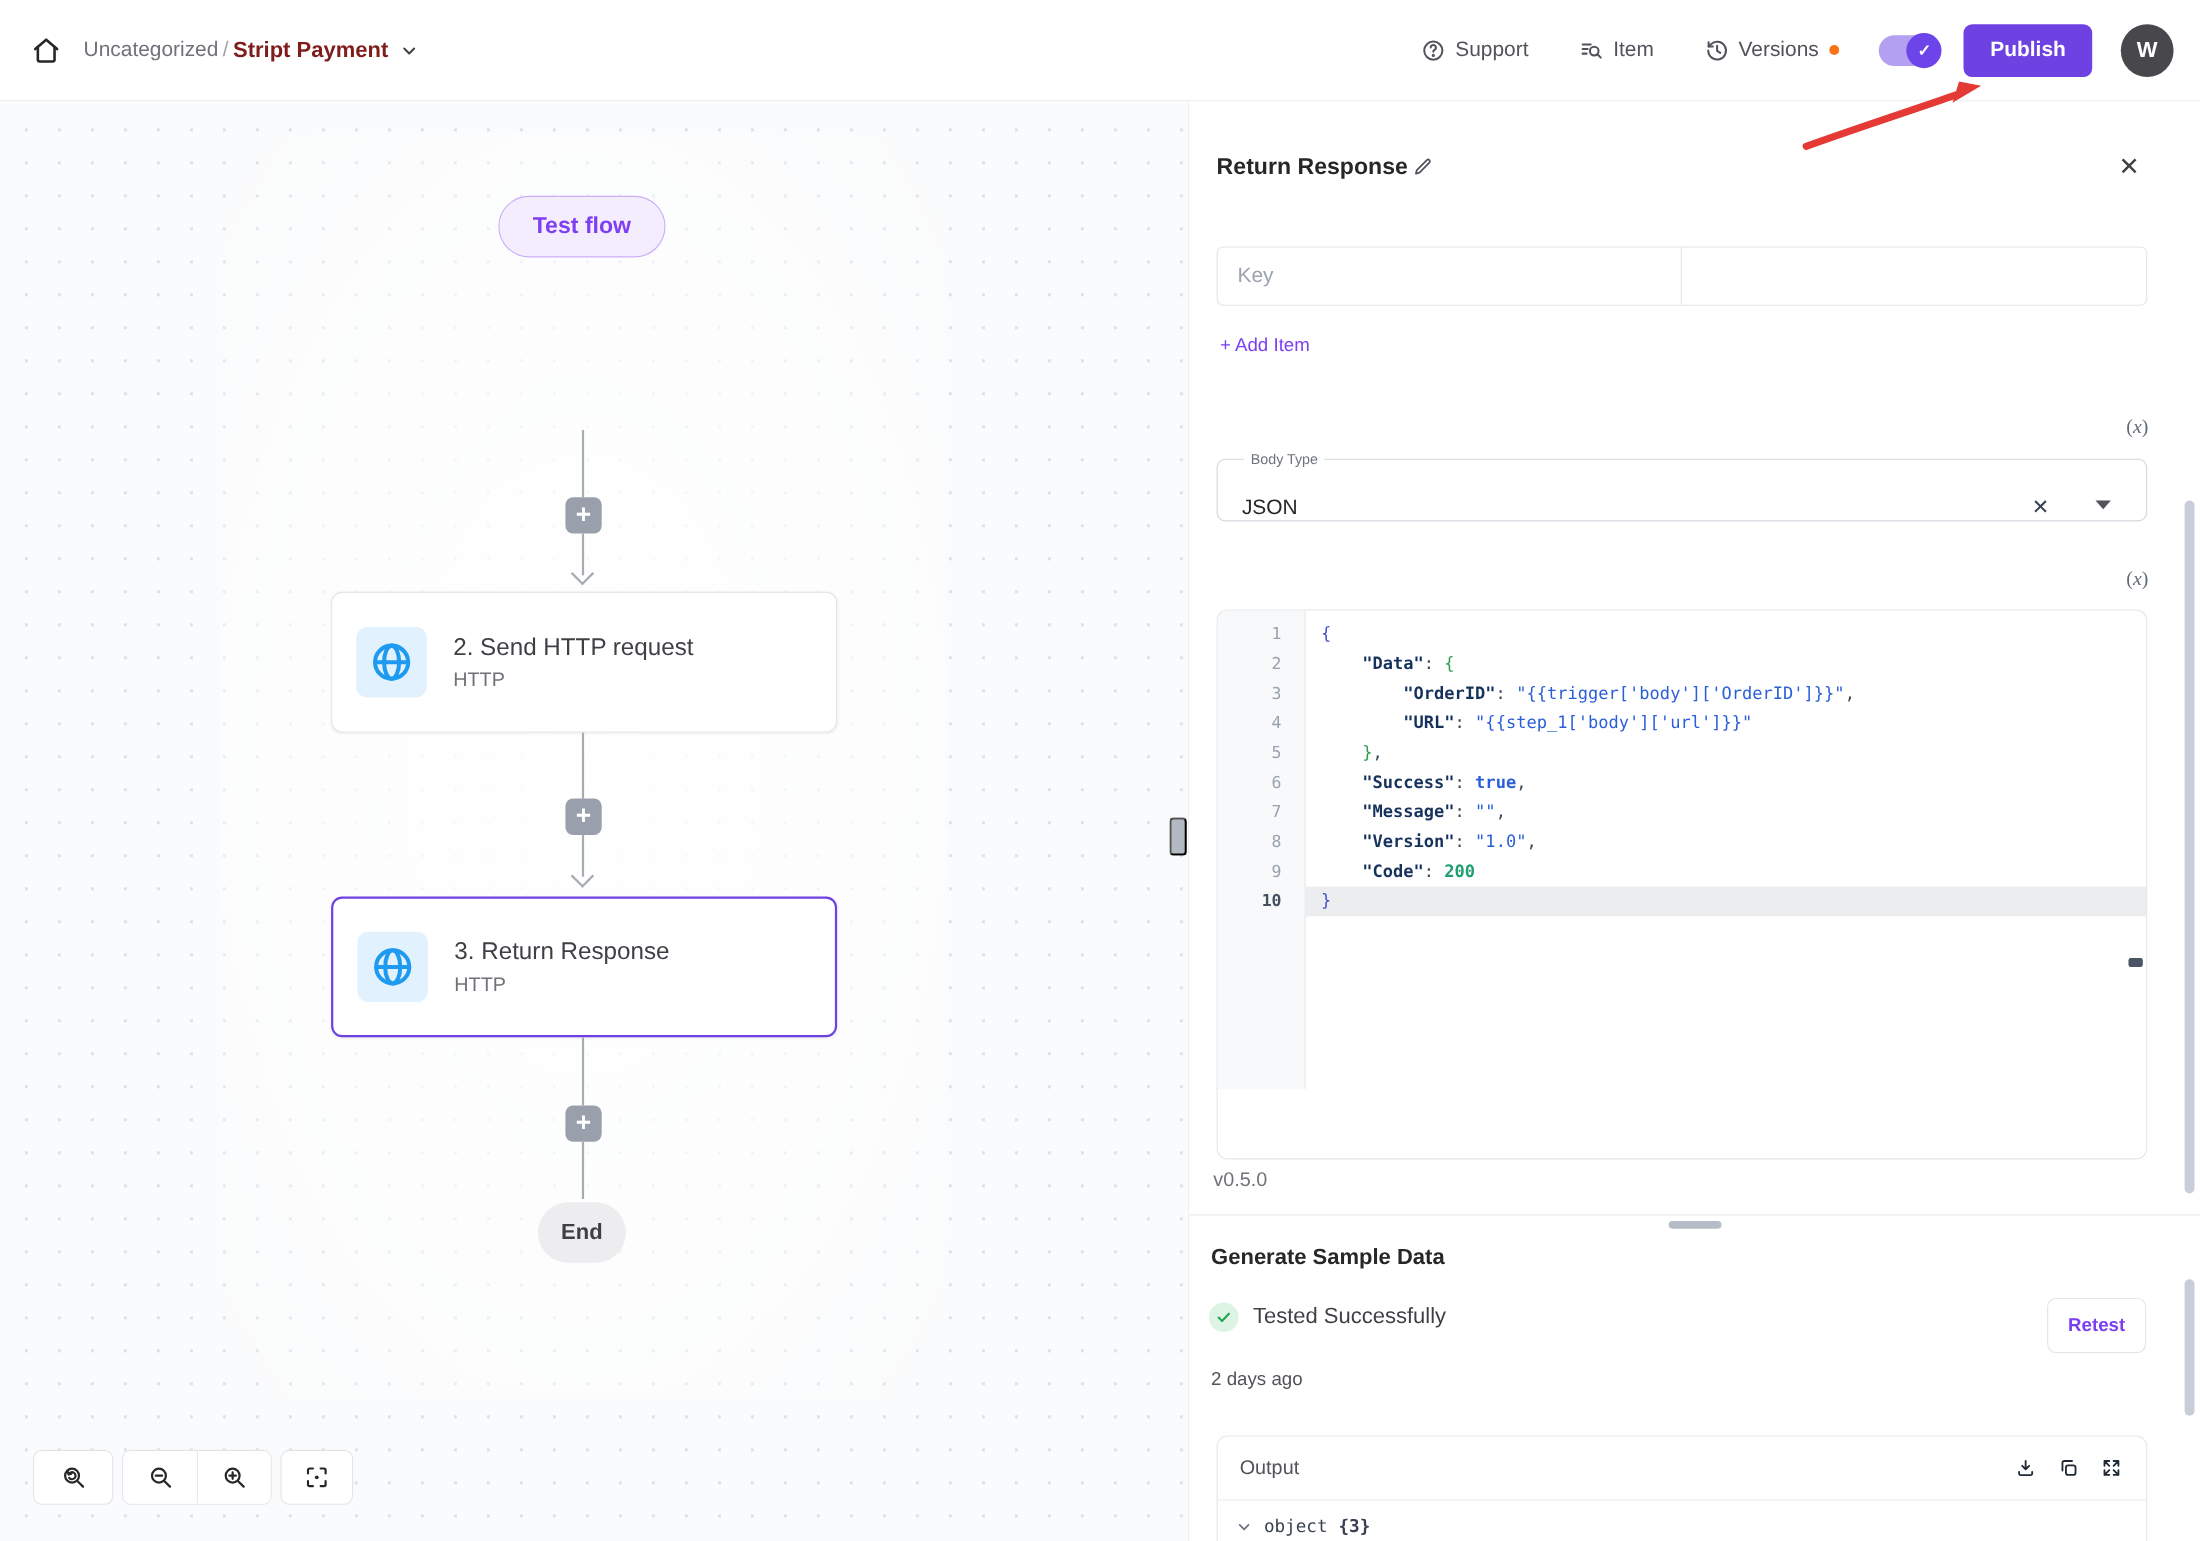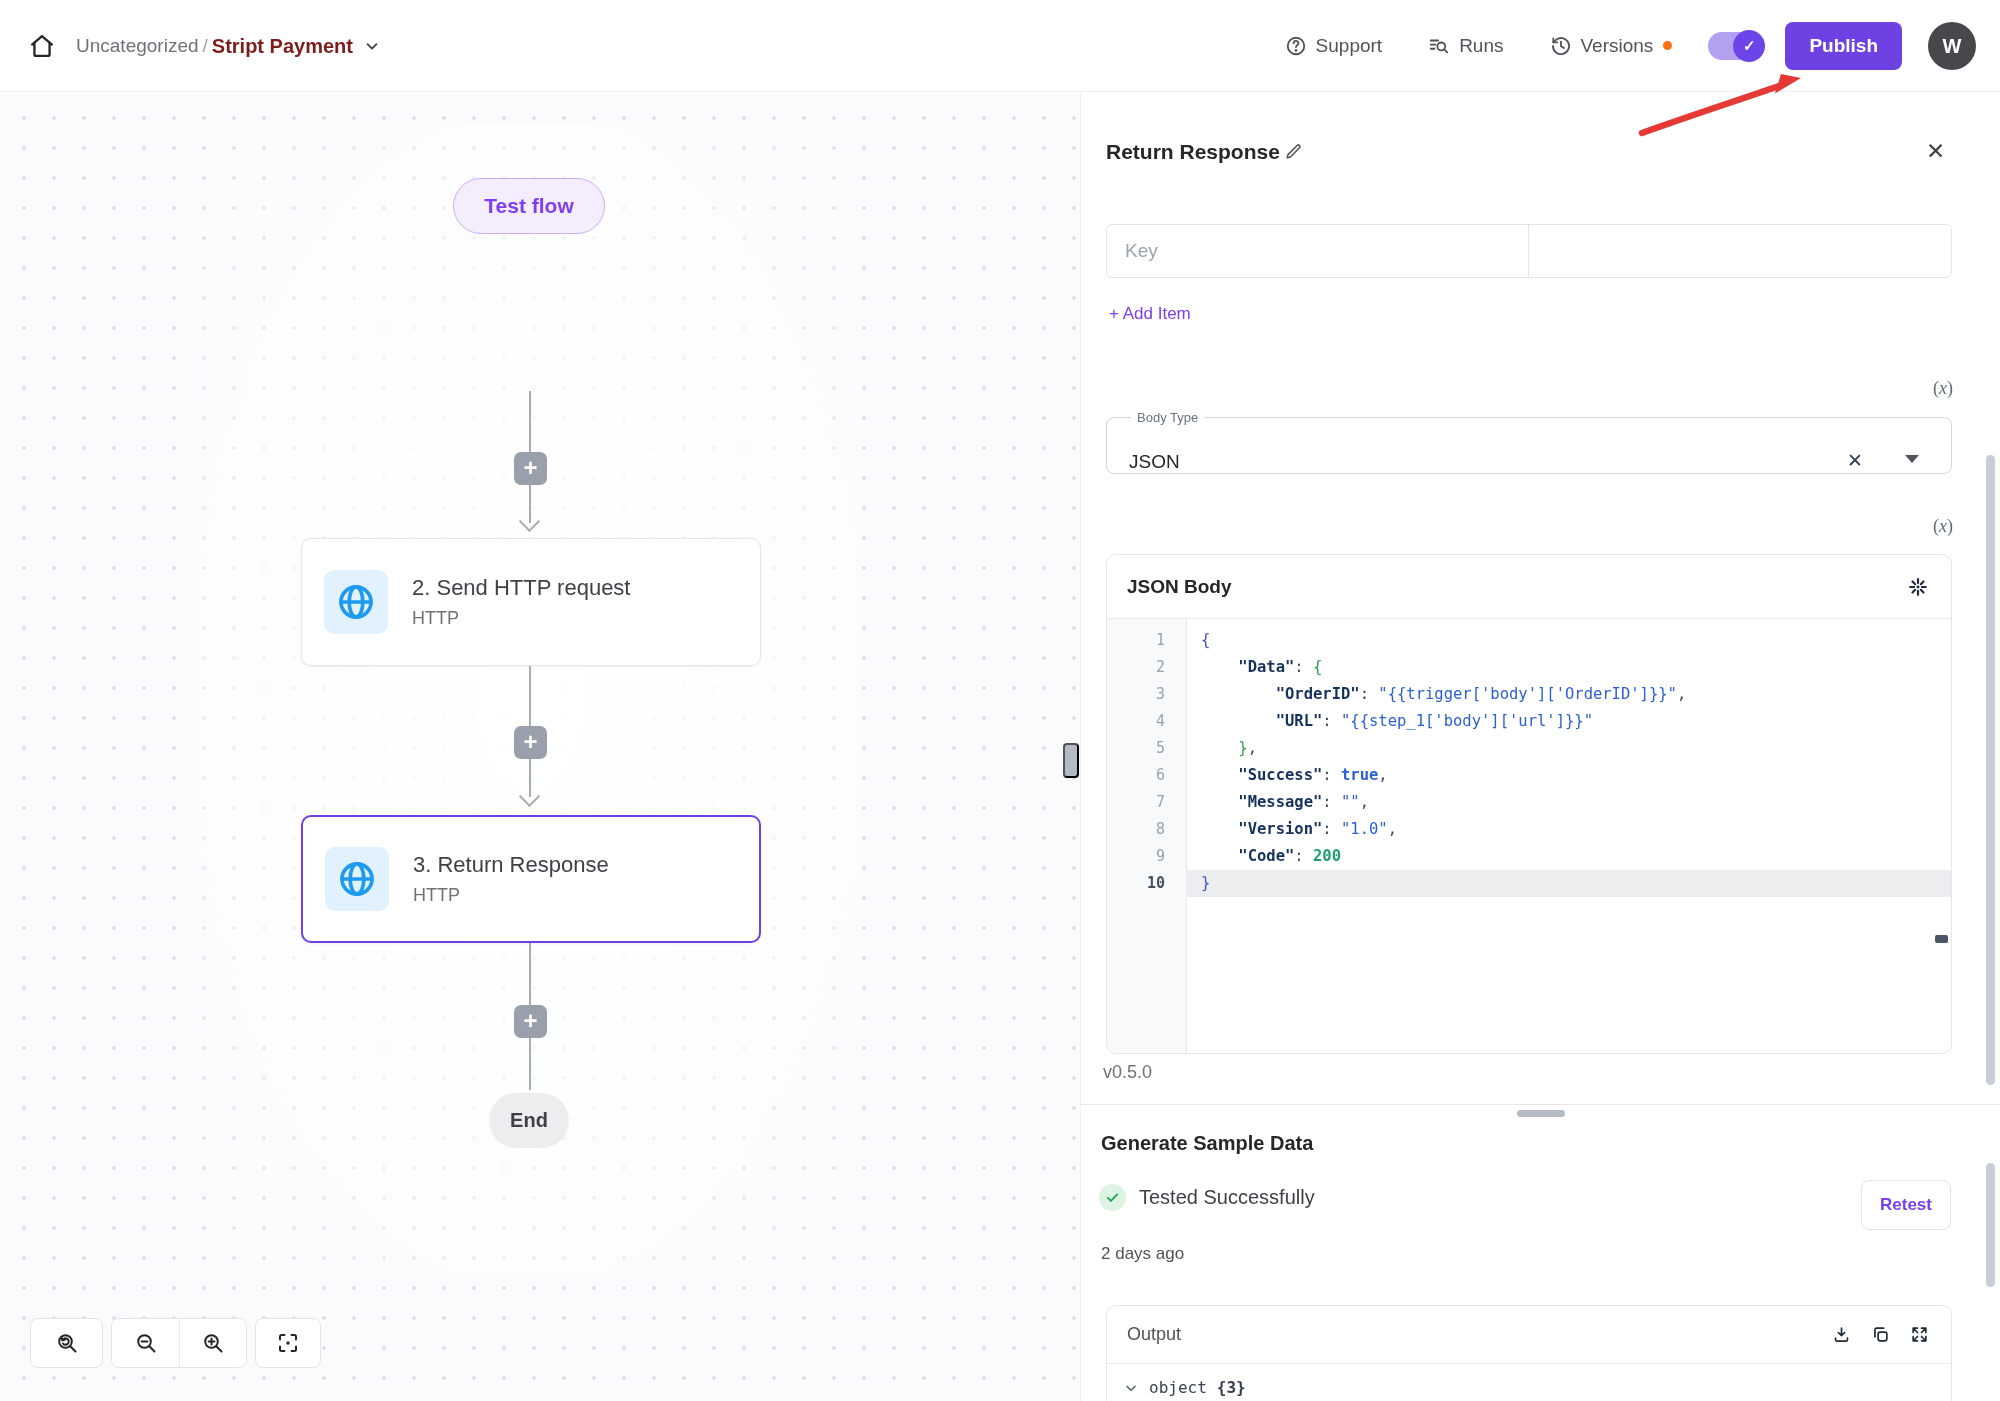--- a/index.html
+++ b/index.html
@@ -155,21 +155,21 @@
         <span>Support</span>
       </button>
       <button class="nav-item">
         <span style="display:flex">
           <svg width="22" height="22" viewBox="0 0 24 24" fill="none" stroke="currentColor" stroke-width="2" stroke-linecap="round" stroke-linejoin="round">
               <path d="M3 6h8M3 10.5h5M3 15h4"></path>
               <circle cx="14.5" cy="12.5" r="4.3"></circle>
               <path d="M17.7 15.7 21 19"></path>
             </svg>
         </span>
-        <span>Runs</span>
+        <span>Item</span>
       </button>
       <button class="nav-item">
         <span style="display:flex">
           <svg width="22" height="22" viewBox="0 0 24 24" fill="none" stroke="currentColor" stroke-width="2" stroke-linecap="round" stroke-linejoin="round">
               <path d="M3.2 12a8.8 8.8 0 1 0 2.6-6.2L3.6 8"></path>
               <path d="M3.6 3.8v4.2h4.2"></path>
               <path d="M12 7.2v5l3.2 2"></path>
             </svg>
         </span>
         <span>Versions</span>
@@ -301,31 +301,20 @@
     <fieldset class="bodytype">
       <legend>Body Type</legend>
       <span class="bt-value">JSON</span>
       <button class="bt-clear"><span>✕</span></button>
       <span class="bt-caret"></span>
     </fieldset>
 
     <button class="fx-icon" style="left:828px;top:424px">(<i>x</i>)</button>
 
     <div class="json-card">
-      <div class="jc-header">
-        <span class="jc-title">JSON Body</span>
-        <button class="jc-sparkle icon-btn">
-          <span style="display:flex">
-            <svg width="22" height="22" viewBox="0 0 24 24" fill="none" stroke="currentColor" stroke-width="2.4" stroke-linecap="round">
-                <path d="M12 3.5v4.2M12 16.3v4.2M3.5 12h4.2M16.3 12h4.2M6 6l2.9 2.9M15.1 15.1 18 18M18 6l-2.9 2.9M8.9 15.1 6 18"></path>
-                <circle cx="12" cy="12" r="1.6" fill="currentColor" stroke="none"></circle>
-              </svg>
-          </span>
-        </button>
-      </div>
       <div class="code-area">
         <div class="gutter-bg"></div>
         <div id="code-rows">
             <div class="code-row">
               <span class="ln">1</span>
               <span class="cl"><span class="tok-br1">{</span></span>
             </div>
             <div class="code-row">
               <span class="ln">2</span>
               <span class="cl"><span class="tok-pu">    </span><span class="tok-k">"Data"</span><span class="tok-pu">: </span><span class="tok-br2">{</span></span>

